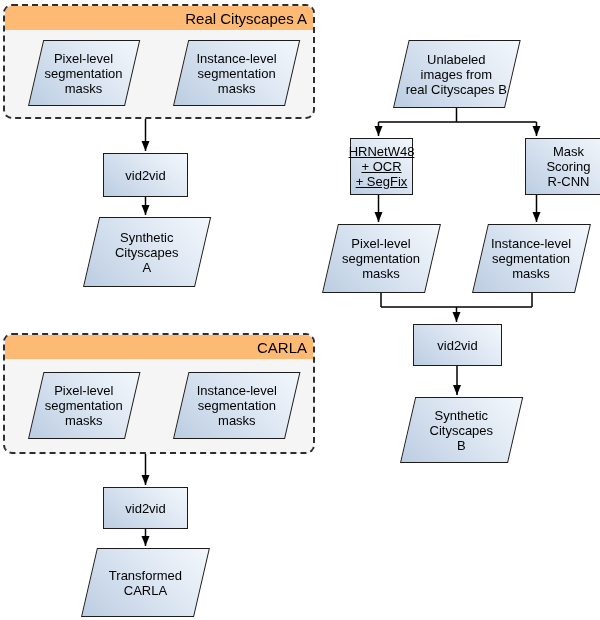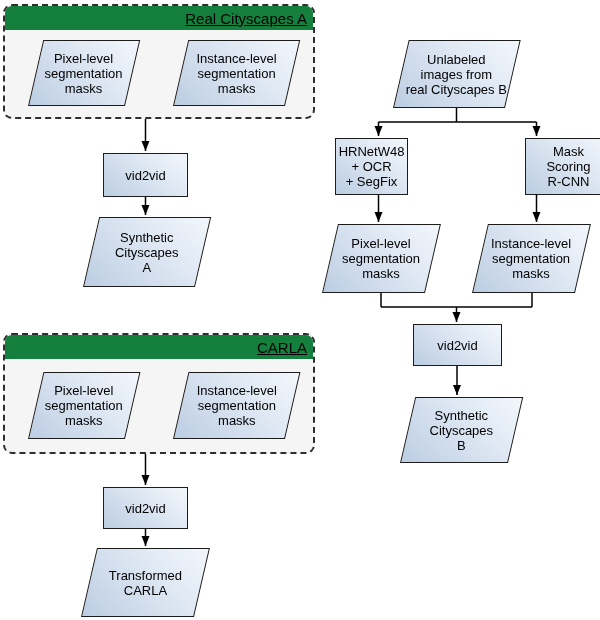--- a/index.html
+++ b/index.html
@@ -8,23 +8,23 @@
     font-family:"Liberation Sans", sans-serif; color:#000;
     overflow:hidden;
   }
   .group {
     position:absolute; box-sizing:border-box;
     border:2px dashed #2e2e2e; border-radius:9px;
     background:#f5f5f5; z-index:1;
   }
   .group-label {
     position:absolute; top:0; left:0; right:0; height:24px;
-    background:#15803d; border-radius:7px 7px 0 0;
+    background:#fdba74; border-radius:7px 7px 0 0;
     display:flex; align-items:center; justify-content:flex-end;
-    padding-right:6px; font-size:15px; box-sizing:border-box;text-decoration:underline;
+    padding-right:6px; font-size:15px; box-sizing:border-box;
   }
   .node {
     position:absolute; box-sizing:border-box; z-index:2;
     border:1.5px solid #1c1c1c;
     background:linear-gradient(40deg, #bccde2 0%, #dce6f2 55%, #f3f7fc 100%);
     display:flex; align-items:center; justify-content:center;
     font-size:13px; line-height:15px; text-align:center;
   }
   .pgram { transform:skewX(-13deg); transform-origin:0 100%; }
   .pgram .node-label { transform:skewX(13deg); }
@@ -64,21 +64,21 @@
     <span class="node-label">Synthetic
 Cityscapes
 A</span>
   </div>
 
   <div class="node pgram" style="left:393px; top:40px; width:112px; height:68px;">
     <span class="node-label">Unlabeled
 images from
 real Cityscapes B</span>
   </div>
-  <div class="node" style="left:335px; top:138px; width:73px; height:57px;">
+  <div class="node" style="left:350px; top:138px; width:63px; height:57px;text-decoration:underline;">
     <span class="node-label">HRNetW48
 + OCR
 + SegFix</span>
   </div>
   <div class="node" style="left:493px; top:138px; width:87px; height:57px;margin-left:32px;">
     <span class="node-label">Mask
 Scoring
 R-CNN</span>
   </div>
   <div class="node pgram" style="left:322px; top:224px; width:103px; height:69px;">

